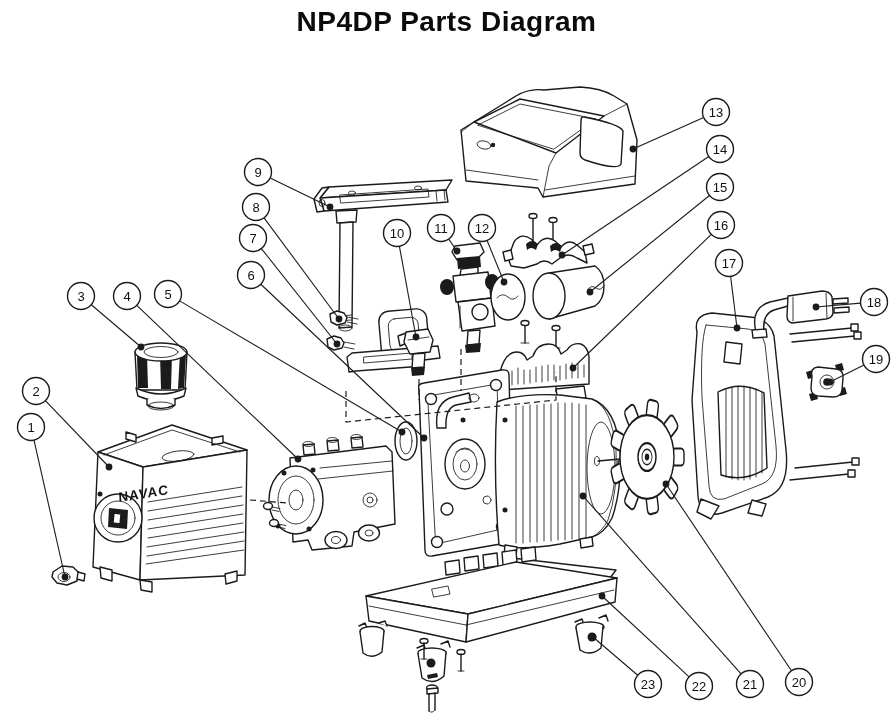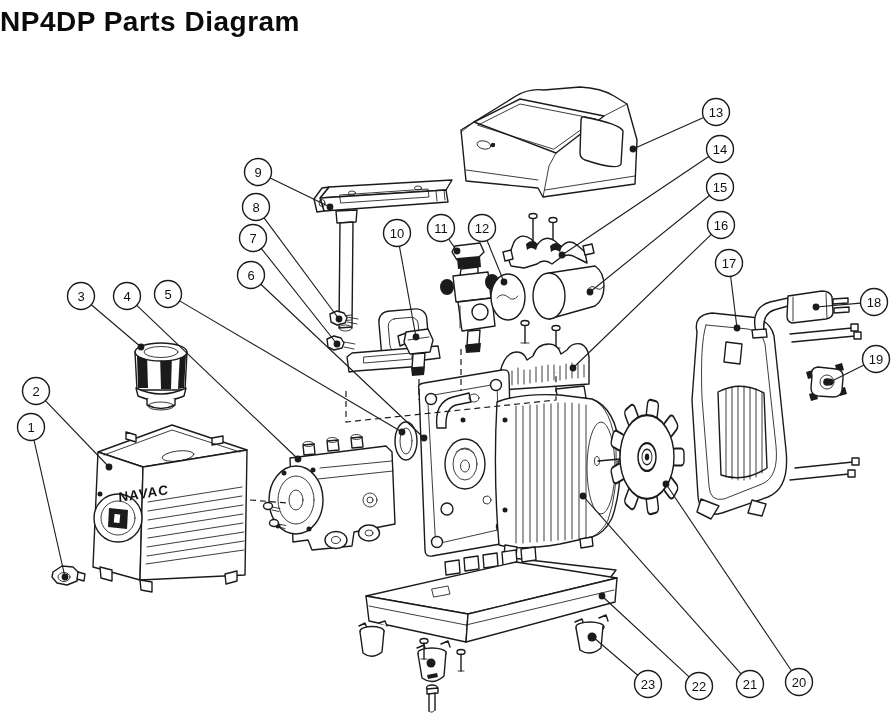--- a/index.html
+++ b/index.html
@@ -1,18 +1,18 @@
 <!DOCTYPE html>
 <html><head>
 <meta charset="utf-8">
 <style>
   html,body{margin:0;padding:0;background:#fff;}
   body{width:893px;height:713px;position:relative;overflow:hidden;
        font-family:"Liberation Sans",sans-serif;}
-  .title{position:absolute;top:6px;left:0;width:100%;
+  .title{position:absolute;top:6px;left:0;width:100%;text-align:center;
          font-size:28px;font-weight:bold;color:#0b0b0b;letter-spacing:.5px;}
   svg{position:absolute;top:0;left:0;}
   
   .s  {fill:none;stroke:#1b1b1b;stroke-width:1.4;stroke-linejoin:round;stroke-linecap:round;}
   .sw {fill:#ffffff;stroke:#1b1b1b;stroke-width:1.4;stroke-linejoin:round;stroke-linecap:round;}
   .t  {fill:none;stroke:#1b1b1b;stroke-width:.85;stroke-linejoin:round;stroke-linecap:round;}
   .d  {fill:#1b1b1b;stroke:none;}
   .dash{fill:none;stroke:#1b1b1b;stroke-width:1.2;stroke-dasharray:6 4;}
   .callout-circle{fill:#fff;stroke:#1b1b1b;stroke-width:1.4;}
   .callout-num{font-family:"Liberation Sans",sans-serif;font-size:13px;fill:#111;

